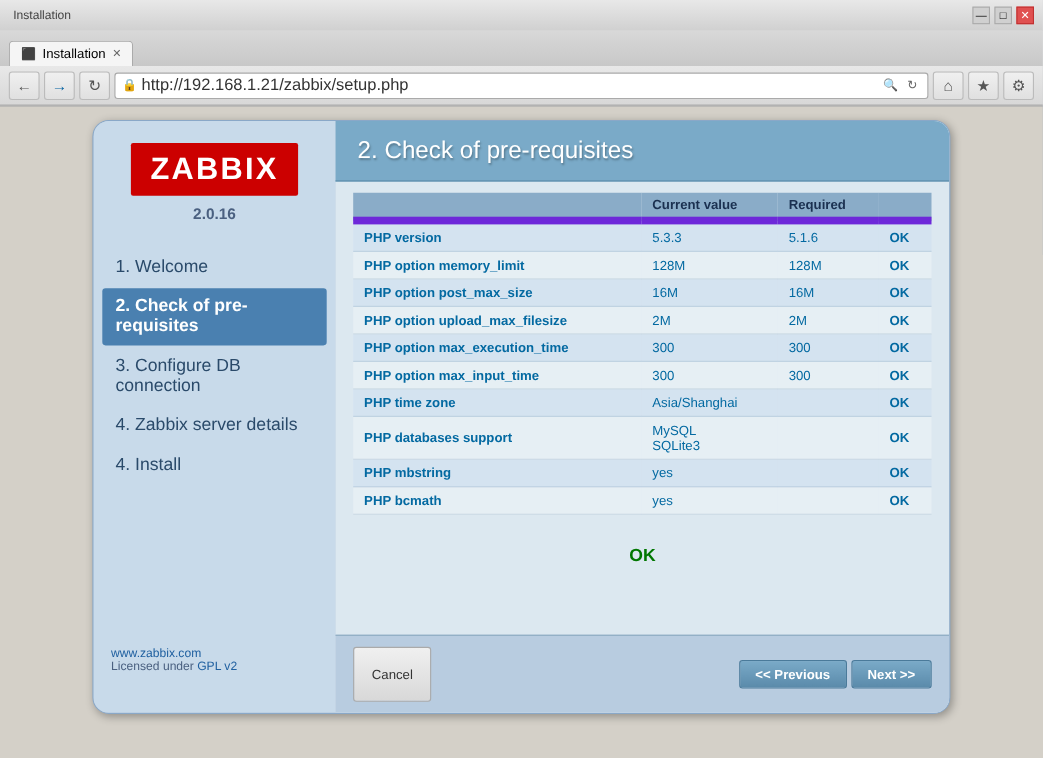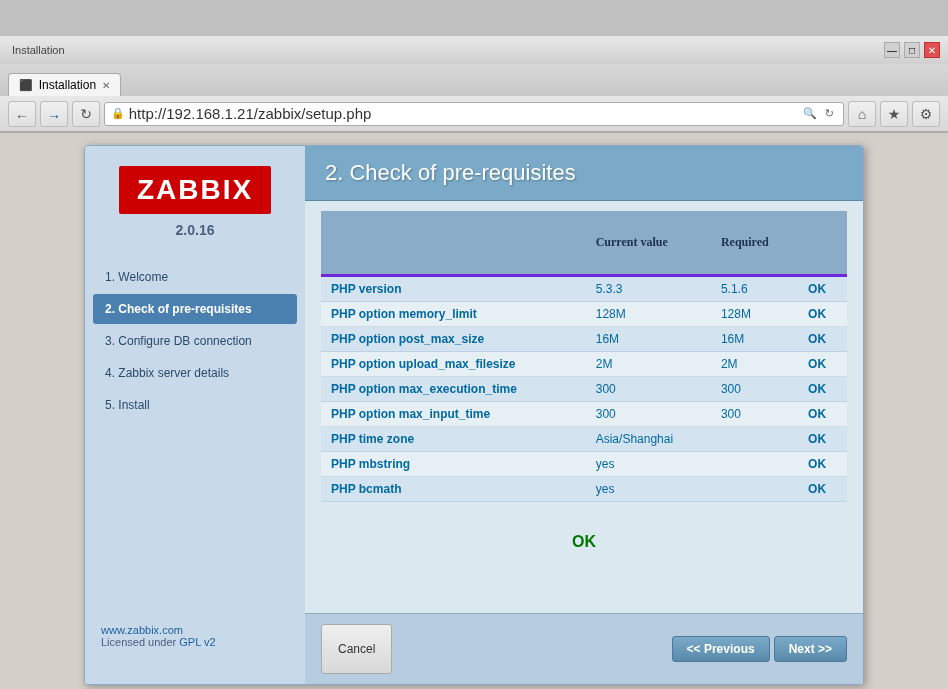--- a/index.html
+++ b/index.html
@@ -9,21 +9,20 @@
       background: #c0c0c0;
       font-family: Arial, sans-serif;
       font-size: 13px;
       overflow: hidden;
     }
 
     
     .browser-chrome {
       background: linear-gradient(to bottom, #f0f0f0, #dcdcdc);
       border-bottom: 1px solid #aaa;
-      margin-top: 36px;
     }
     .title-bar {
       background: linear-gradient(to bottom, #e8e8e8, #d0d0d0);
       height: 28px;
       display: flex;
       align-items: center;
       padding: 0 8px;
       gap: 4px;
     }
     .title-bar-btn {
@@ -97,21 +96,21 @@
       padding: 12px 20px;
       height: calc(689px - 96px);
       display: flex;
       align-items: flex-start;
       justify-content: center;
     }
 
     .main-container {
       background: #b8cce0;
       border: 1px solid #8aa8c8;
-      border-radius: 4px;
+      border-radius: 15px;
       width: 780px;
       min-height: 540px;
       display: flex;
       overflow: hidden;
       box-shadow: 2px 2px 8px rgba(0,0,0,0.3);
     }
 
     
     .sidebar {
       width: 220px;
@@ -140,21 +139,21 @@
       font-size: 14px;
       font-weight: bold;
       margin-bottom: 24px;
     }
     .nav-items {
       width: 100%;
       padding: 0 8px;
     }
     .nav-item {
       padding: 8px 12px;
-      font-size: 12px;
+      font-size: 16px;
       color: #2a4a6a;
       cursor: pointer;
       border-radius: 3px;
       margin-bottom: 2px;
     }
     .nav-item.active {
       background: #4a80b0;
       color: white;
       font-weight: bold;
     }
@@ -206,26 +205,25 @@
     .table-scroll::-webkit-scrollbar-track { background: #c8d8e8; }
     .table-scroll::-webkit-scrollbar-thumb { background: #8aaac0; border: 1px solid #6a8aa0; }
 
     .req-table {
       width: 100%;
       border-collapse: collapse;
     }
     .req-table thead th {
       background: #8aacc8;
       color: #1a3050;
-      padding: 24px 10px;
+      padding: 4px 10px;
       text-align: left;
       font-weight: bold;
       font-size: 12px;
-      border-bottom: 3px solid #6d28d9;
-      font-family: Liberation Serif, serif;
+      border-bottom: 7px solid #6d28d9;
     }
     .req-table tbody tr:nth-child(even) {
       background: rgba(255,255,255,0.3);
     }
     .req-table tbody tr:nth-child(odd) {
       background: rgba(200,220,240,0.4);
     }
     .req-table td {
       padding: 5px 10px;
       font-size: 12px;
@@ -315,21 +313,21 @@
     <div class="sidebar">
       <div class="logo-box">
         <div class="logo-text">ZABBIX</div>
       </div>
       <div class="version-text">2.0.16</div>
       <div class="nav-items">
         <div class="nav-item">1. Welcome</div>
         <div class="nav-item active">2. Check of pre-requisites</div>
         <div class="nav-item">3. Configure DB connection</div>
         <div class="nav-item">4. Zabbix server details</div>
-        <div class="nav-item">5. Install</div>
+        <div class="nav-item">4. Install</div>
       </div>
       <div class="sidebar-footer">
         <a href="#">www.zabbix.com</a><br>
         <span>Licensed under </span><a href="#">GPL v2</a>
       </div>
     </div>
 
     <div class="content">
       <div class="content-header">
         <div class="content-title">2. Check of pre-requisites</div>
@@ -383,20 +381,26 @@
                   <td>300</td>
                   <td class="ok-text">OK</td>
                 </tr>
                 <tr>
                   <td style="font-weight: bold;">PHP time zone</td>
                   <td>Asia/Shanghai</td>
                   <td></td>
                   <td class="ok-text">OK</td>
                 </tr>
                 <tr>
+                  <td style="font-weight: bold;">PHP databases support</td>
+                  <td>MySQL<br>SQLite3</td>
+                  <td></td>
+                  <td class="ok-text">OK</td>
+                </tr>
+                <tr>
                   <td style="font-weight: bold;">PHP mbstring</td>
                   <td>yes</td>
                   <td></td>
                   <td class="ok-text">OK</td>
                 </tr>
                 <tr>
                   <td style="font-weight: bold;">PHP bcmath</td>
                   <td>yes</td>
                   <td></td>
                   <td class="ok-text">OK</td>

